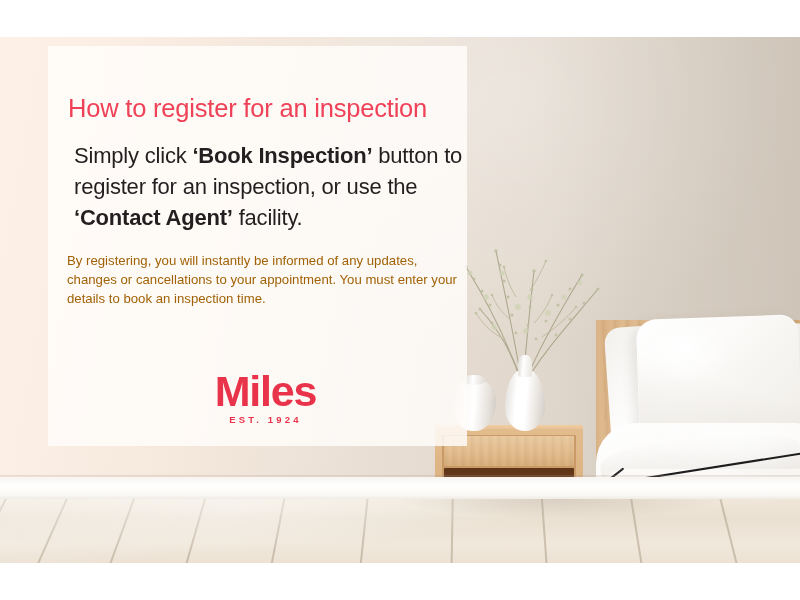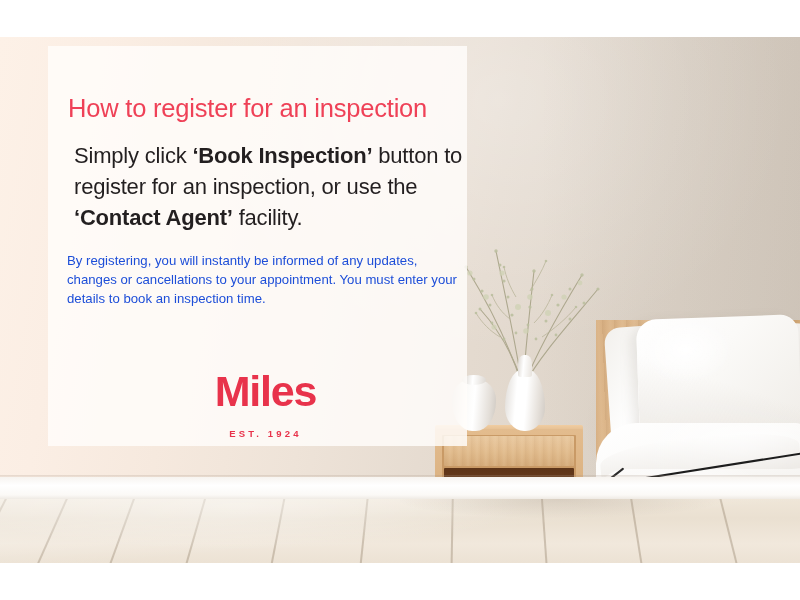--- a/index.html
+++ b/index.html
@@ -349,21 +349,21 @@
   }
   .subhead b { font-weight: 700; }
 
   .body-copy {
     position: absolute;
     left: 19px;
     top: 205px;
     width: 390px;
     font-size: 13.2px;
     line-height: 19px;
-    color: #1d4ed8;
+    color: #a16207;
   }
   .body-note {
     position: absolute;
     left: 19px;
     top: 272px;
     width: 390px;
     font-size: 13.2px;
     line-height: 19px;
     color: #231f20;
   }
@@ -377,21 +377,21 @@
     text-align: center;
   }
   .logo-word {
     font-size: 43px;
     font-weight: 700;
     color: #e8334b;
     letter-spacing: -1.2px;
     line-height: 46px;
   }
   .logo-est {
-    margin-top: 14px;
+    margin-top: 0;
     font-size: 9.5px;
     font-weight: 700;
     color: #e8334b;
     letter-spacing: 3.2px;
   }
 </style>
 </head>
 <body>
 
 <div id="stage">

